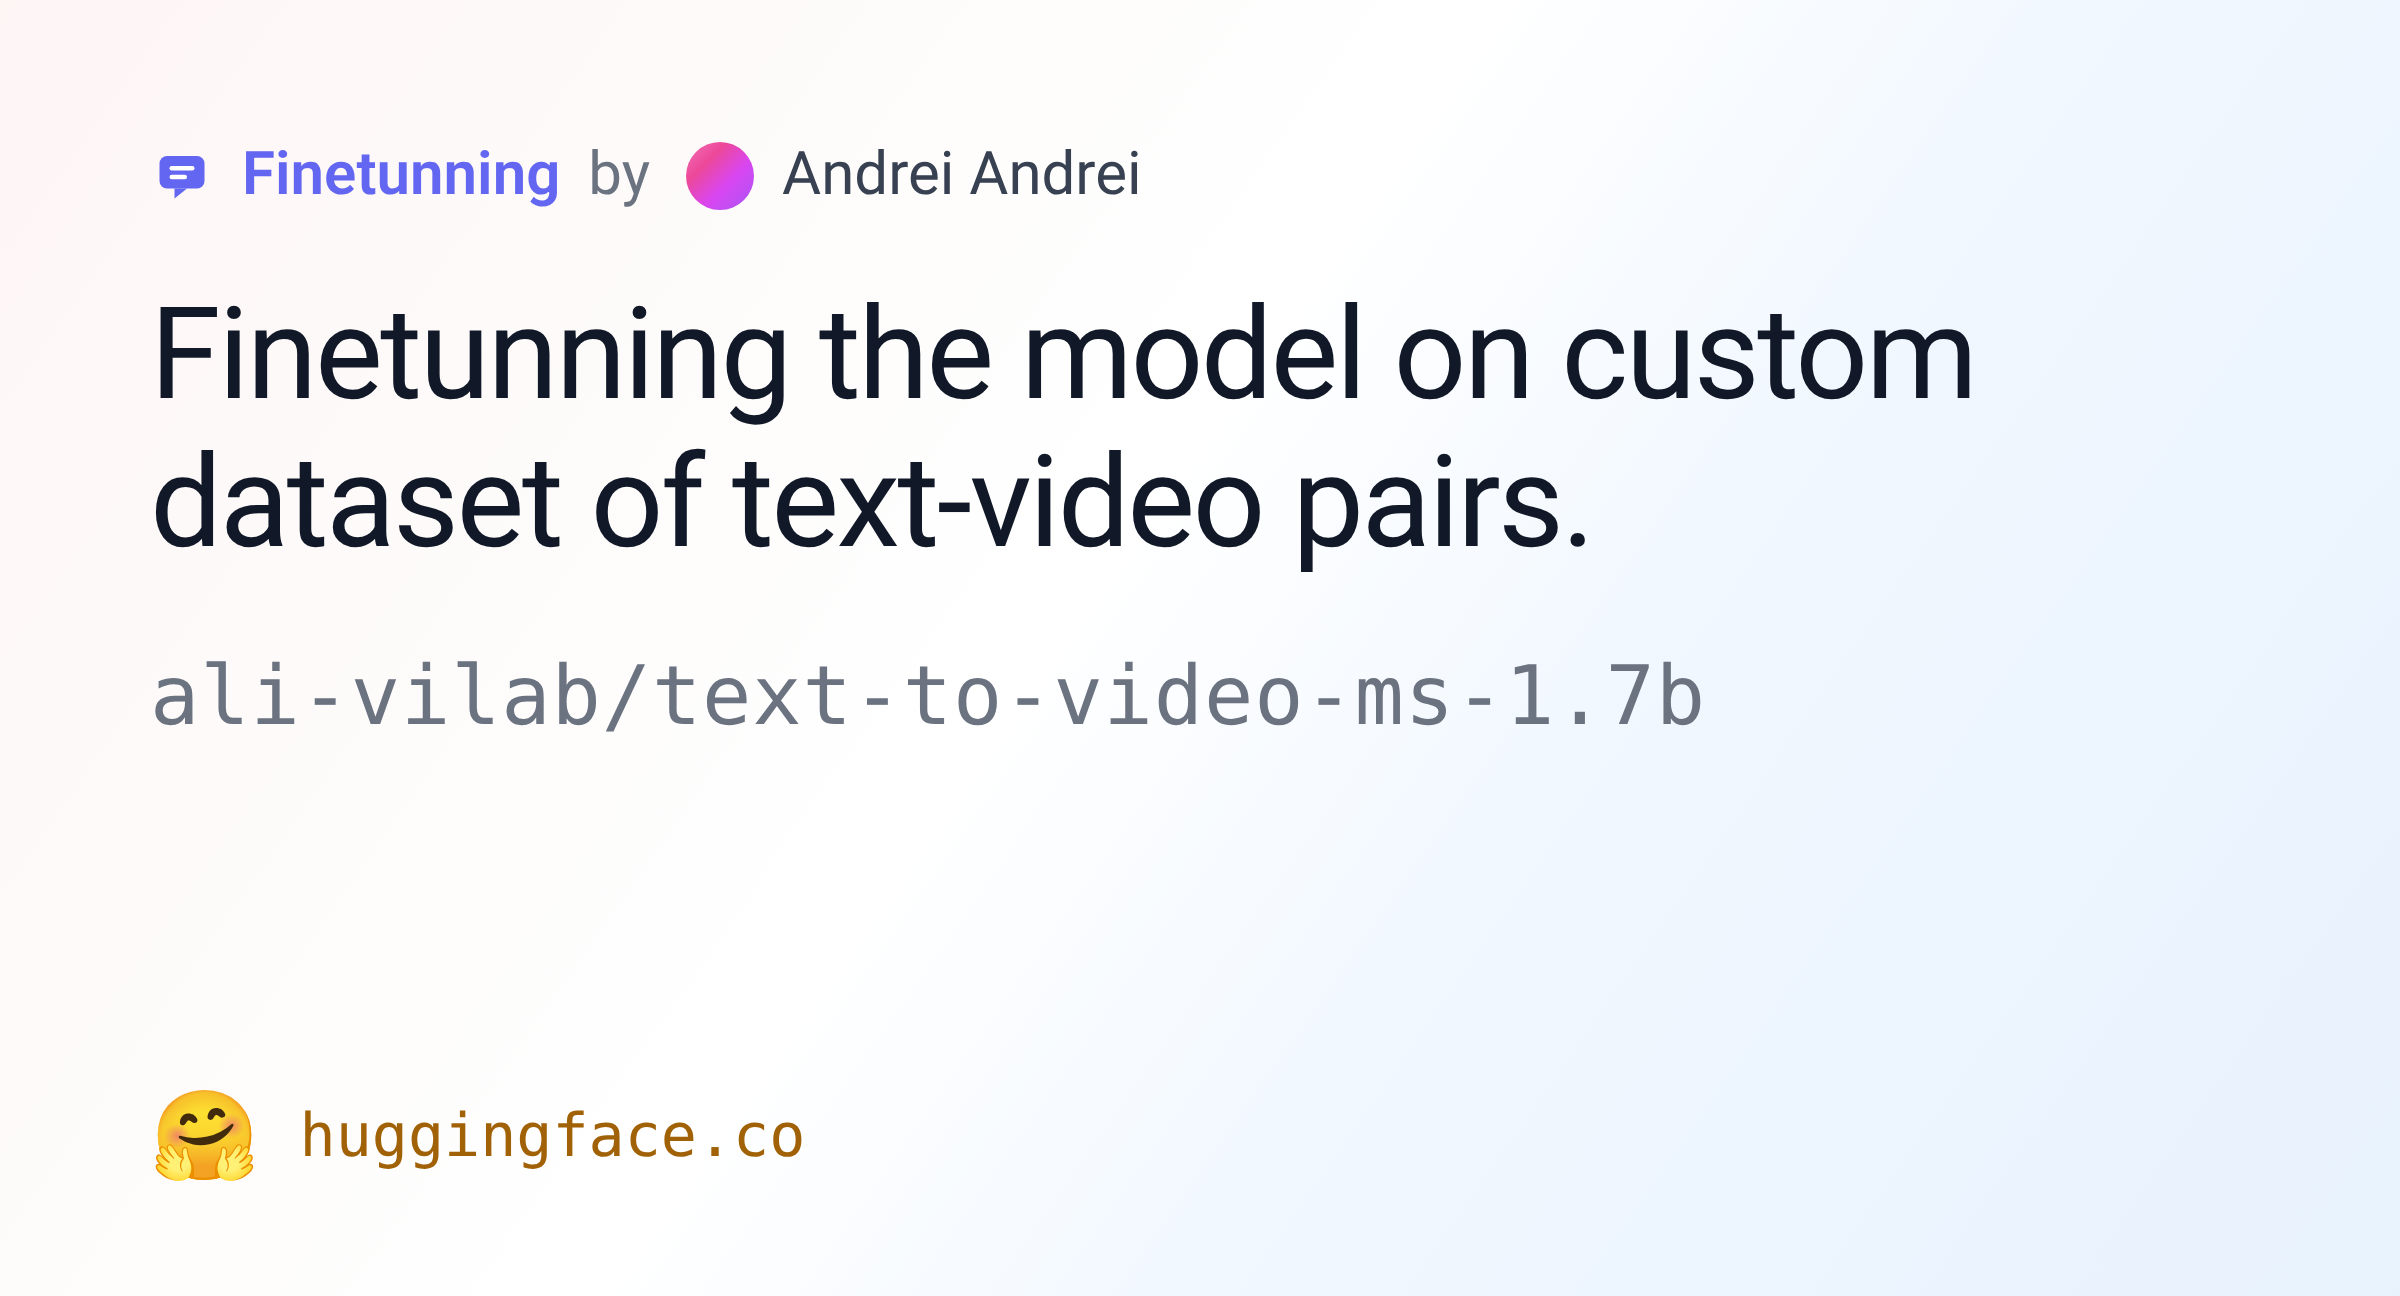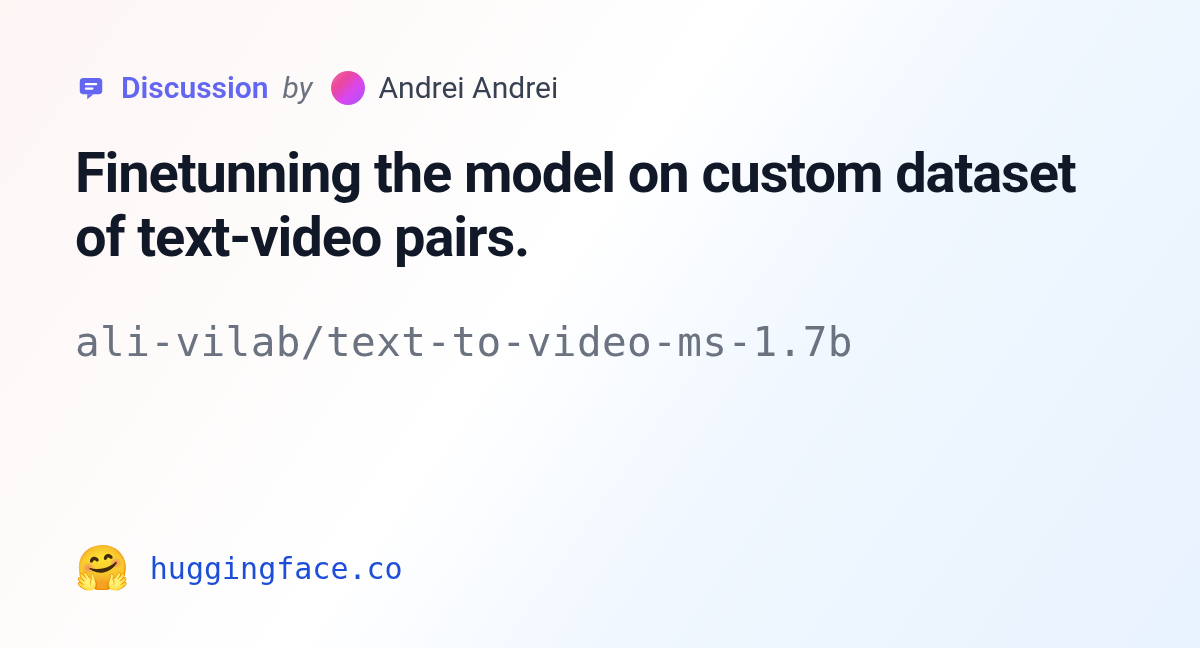--- a/index.html
+++ b/index.html
@@ -36,41 +36,40 @@
     }
     .discussion-label {
       color: #6366f1;
       font-size: 30px;
       font-weight: 600;
     }
     .by-text {
       color: #6b7280;
       font-size: 30px;
       font-weight: 400;
-      font-style: italic;
     }
     .avatar {
       width: 34px;
       height: 34px;
       border-radius: 50%;
       background: linear-gradient(135deg, #f472b6 0%, #ec4899 30%, #d946ef 60%, #a855f7 100%);
       margin-left: 4px;
     }
     .author-name {
       color: #374151;
       font-size: 30px;
       font-weight: 400;
     }
     .title {
       color: #111827;
-      font-size: 56px;
-      font-weight: 700;
+      font-size: 64px;
+      font-weight: 400;
       line-height: 1.15;
       letter-spacing: -0.02em;
-      margin-bottom: 48px;
+      margin-bottom: 36px;
     }
     .repo-path {
       font-family: ui-monospace, SFMono-Regular, "SF Mono", Menlo, Consolas, monospace;
       color: #6b7280;
       font-size: 41px;
       font-weight: 400;
       letter-spacing: 0.01em;
     }
     .footer {
       position: absolute;
@@ -79,37 +78,37 @@
       display: flex;
       align-items: center;
       gap: 20px;
     }
     .hf-emoji {
       font-size: 44px;
       line-height: 1;
     }
     .site-url {
       font-family: ui-monospace, SFMono-Regular, "SF Mono", Menlo, Consolas, monospace;
-      color: #1d4ed8;
+      color: #a16207;
       font-size: 30px;
     }
   </style>
 </head>
 <body>
 
 <div class="meta-row">
   <span class="discussion-icon">
     <svg viewBox="0 0 24 24" fill="none">
       <rect x="3" y="4" width="18" height="13" rx="3" fill="#6366f1"></rect>
       <path d="M9 17 L9 21 L14 17" fill="#6366f1"></path>
       <rect x="7" y="8" width="10" height="1.8" rx="0.9" fill="white"></rect>
       <rect x="7" y="11.5" width="7" height="1.8" rx="0.9" fill="white"></rect>
     </svg>
   </span>
-  <span class="discussion-label">Discussion</span>
+  <span class="discussion-label">Finetunning</span>
   <span class="by-text">by</span>
   <span class="avatar"></span>
   <span class="author-name">Andrei Andrei</span>
 </div>
 
 <h1 class="title">Finetunning the model on custom dataset of text-video pairs.</h1>
 
 <div class="repo-path">ali-vilab/text-to-video-ms-1.7b</div>
 
 <div class="footer">

